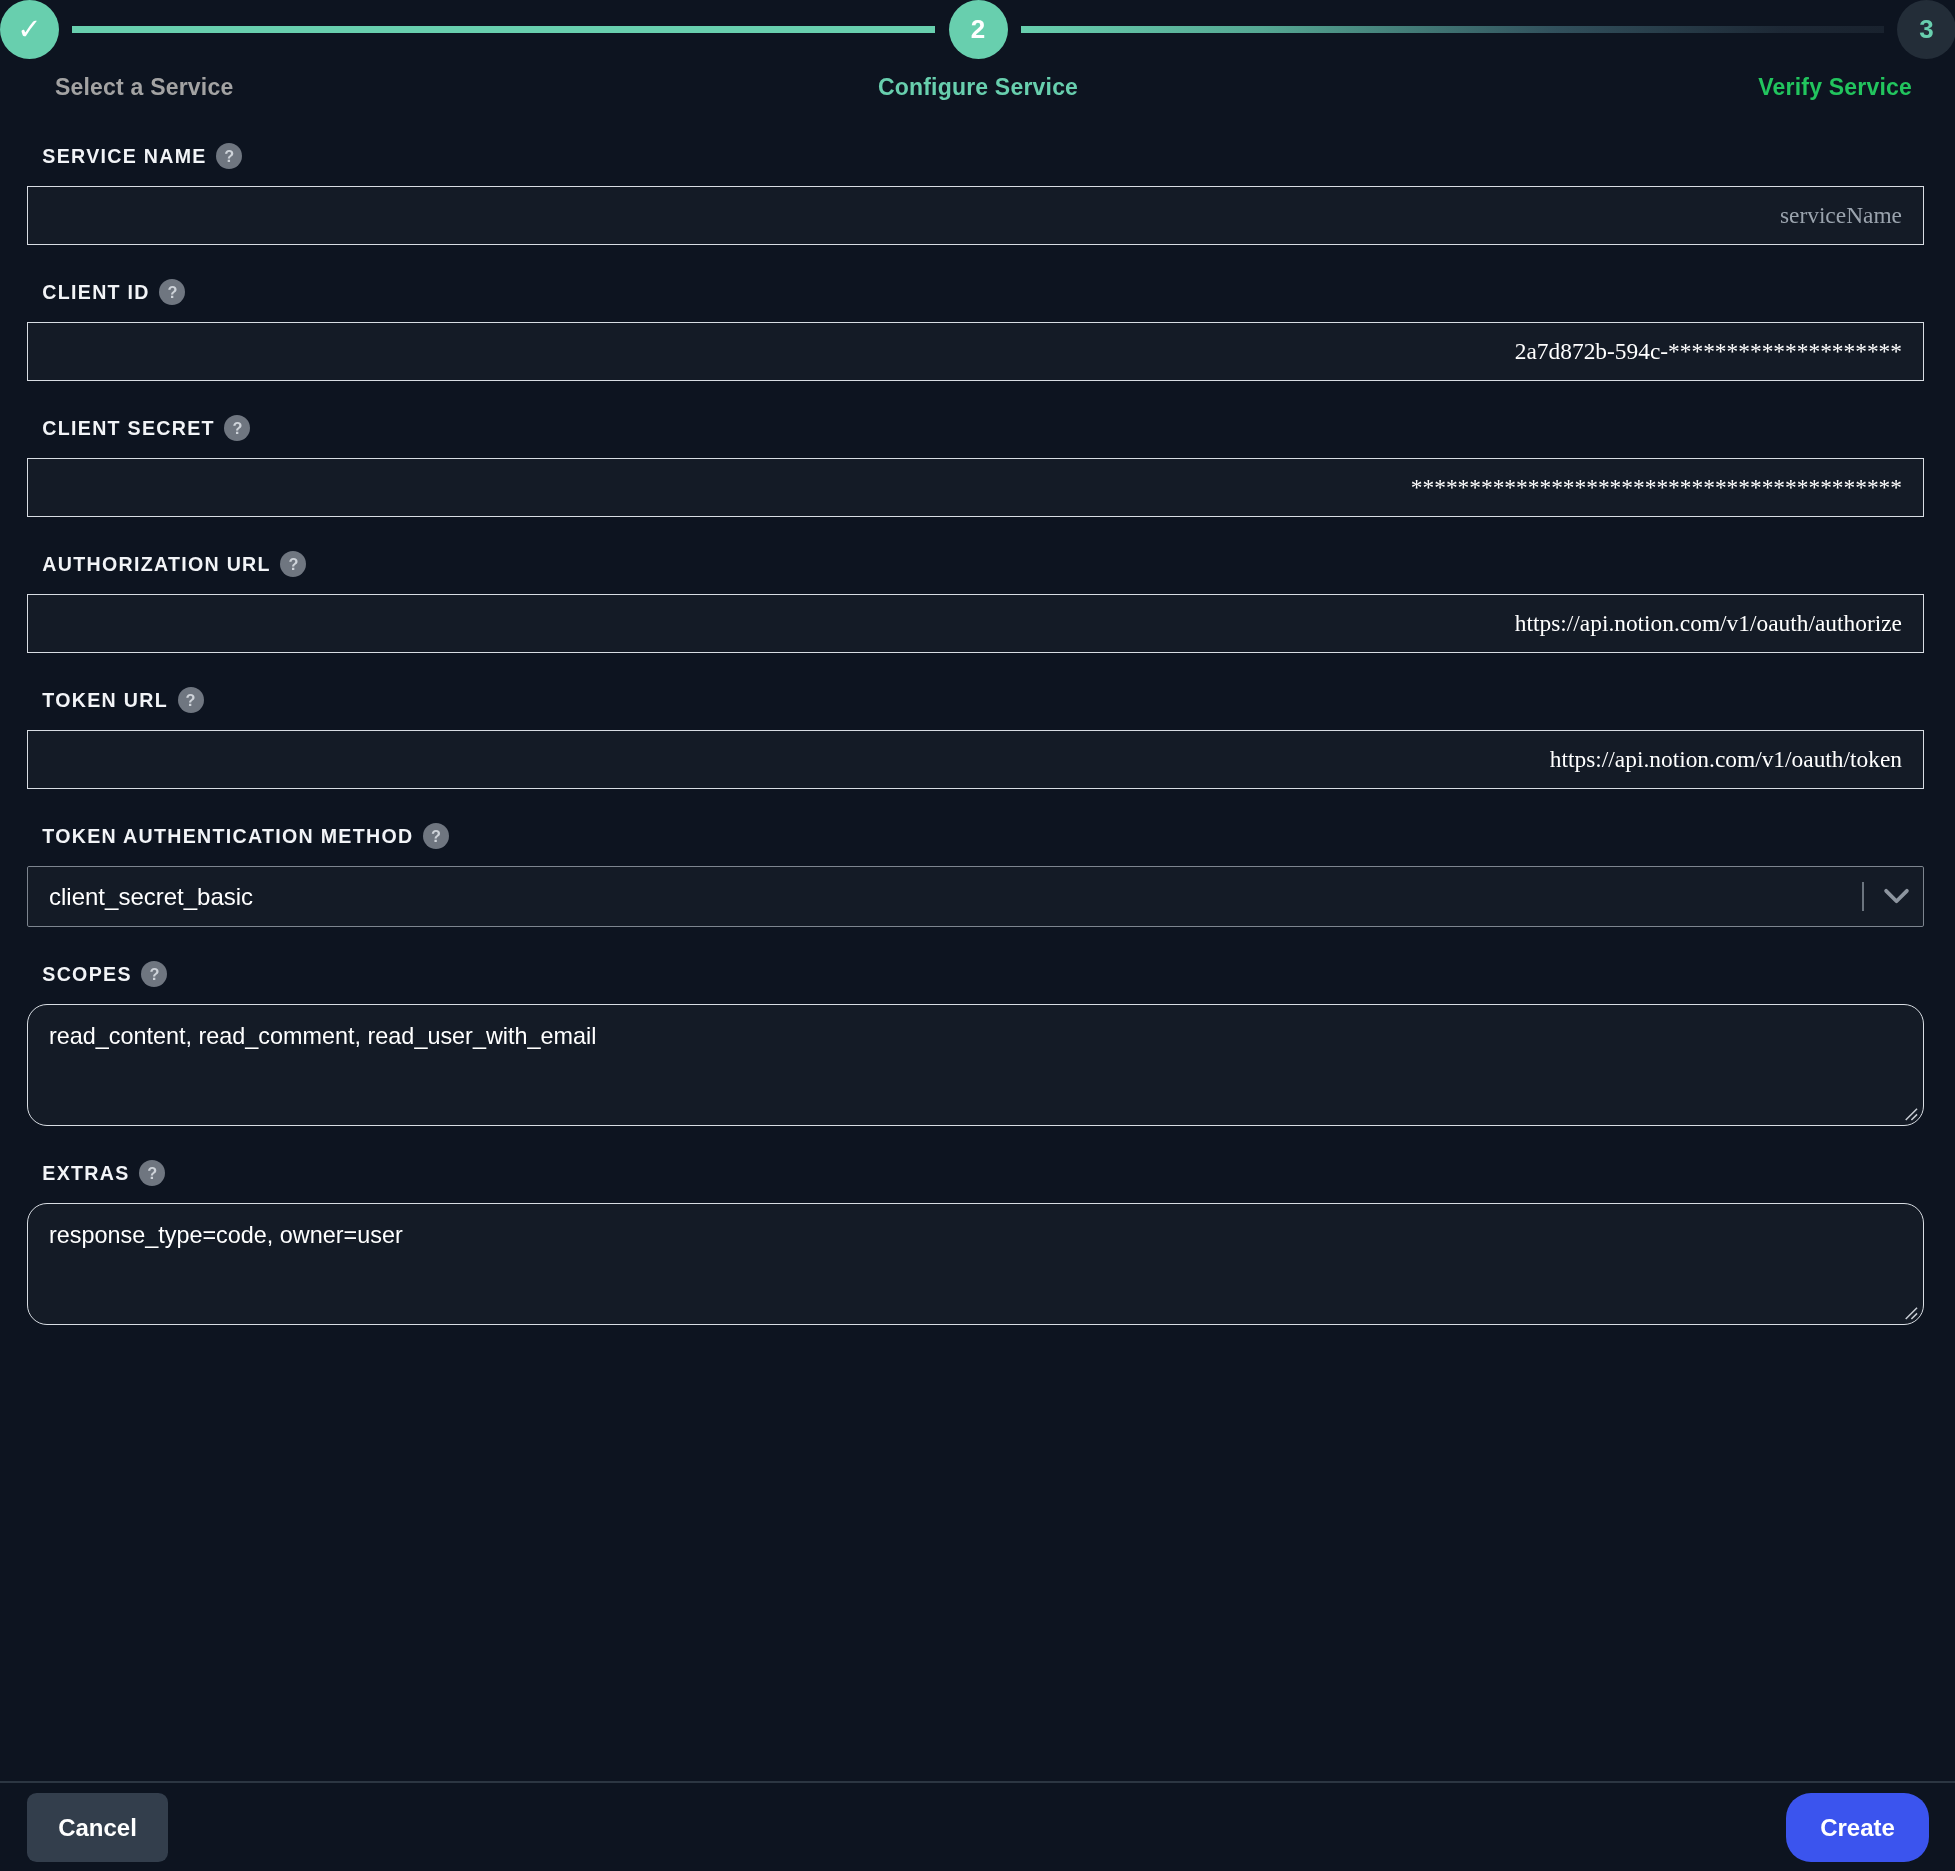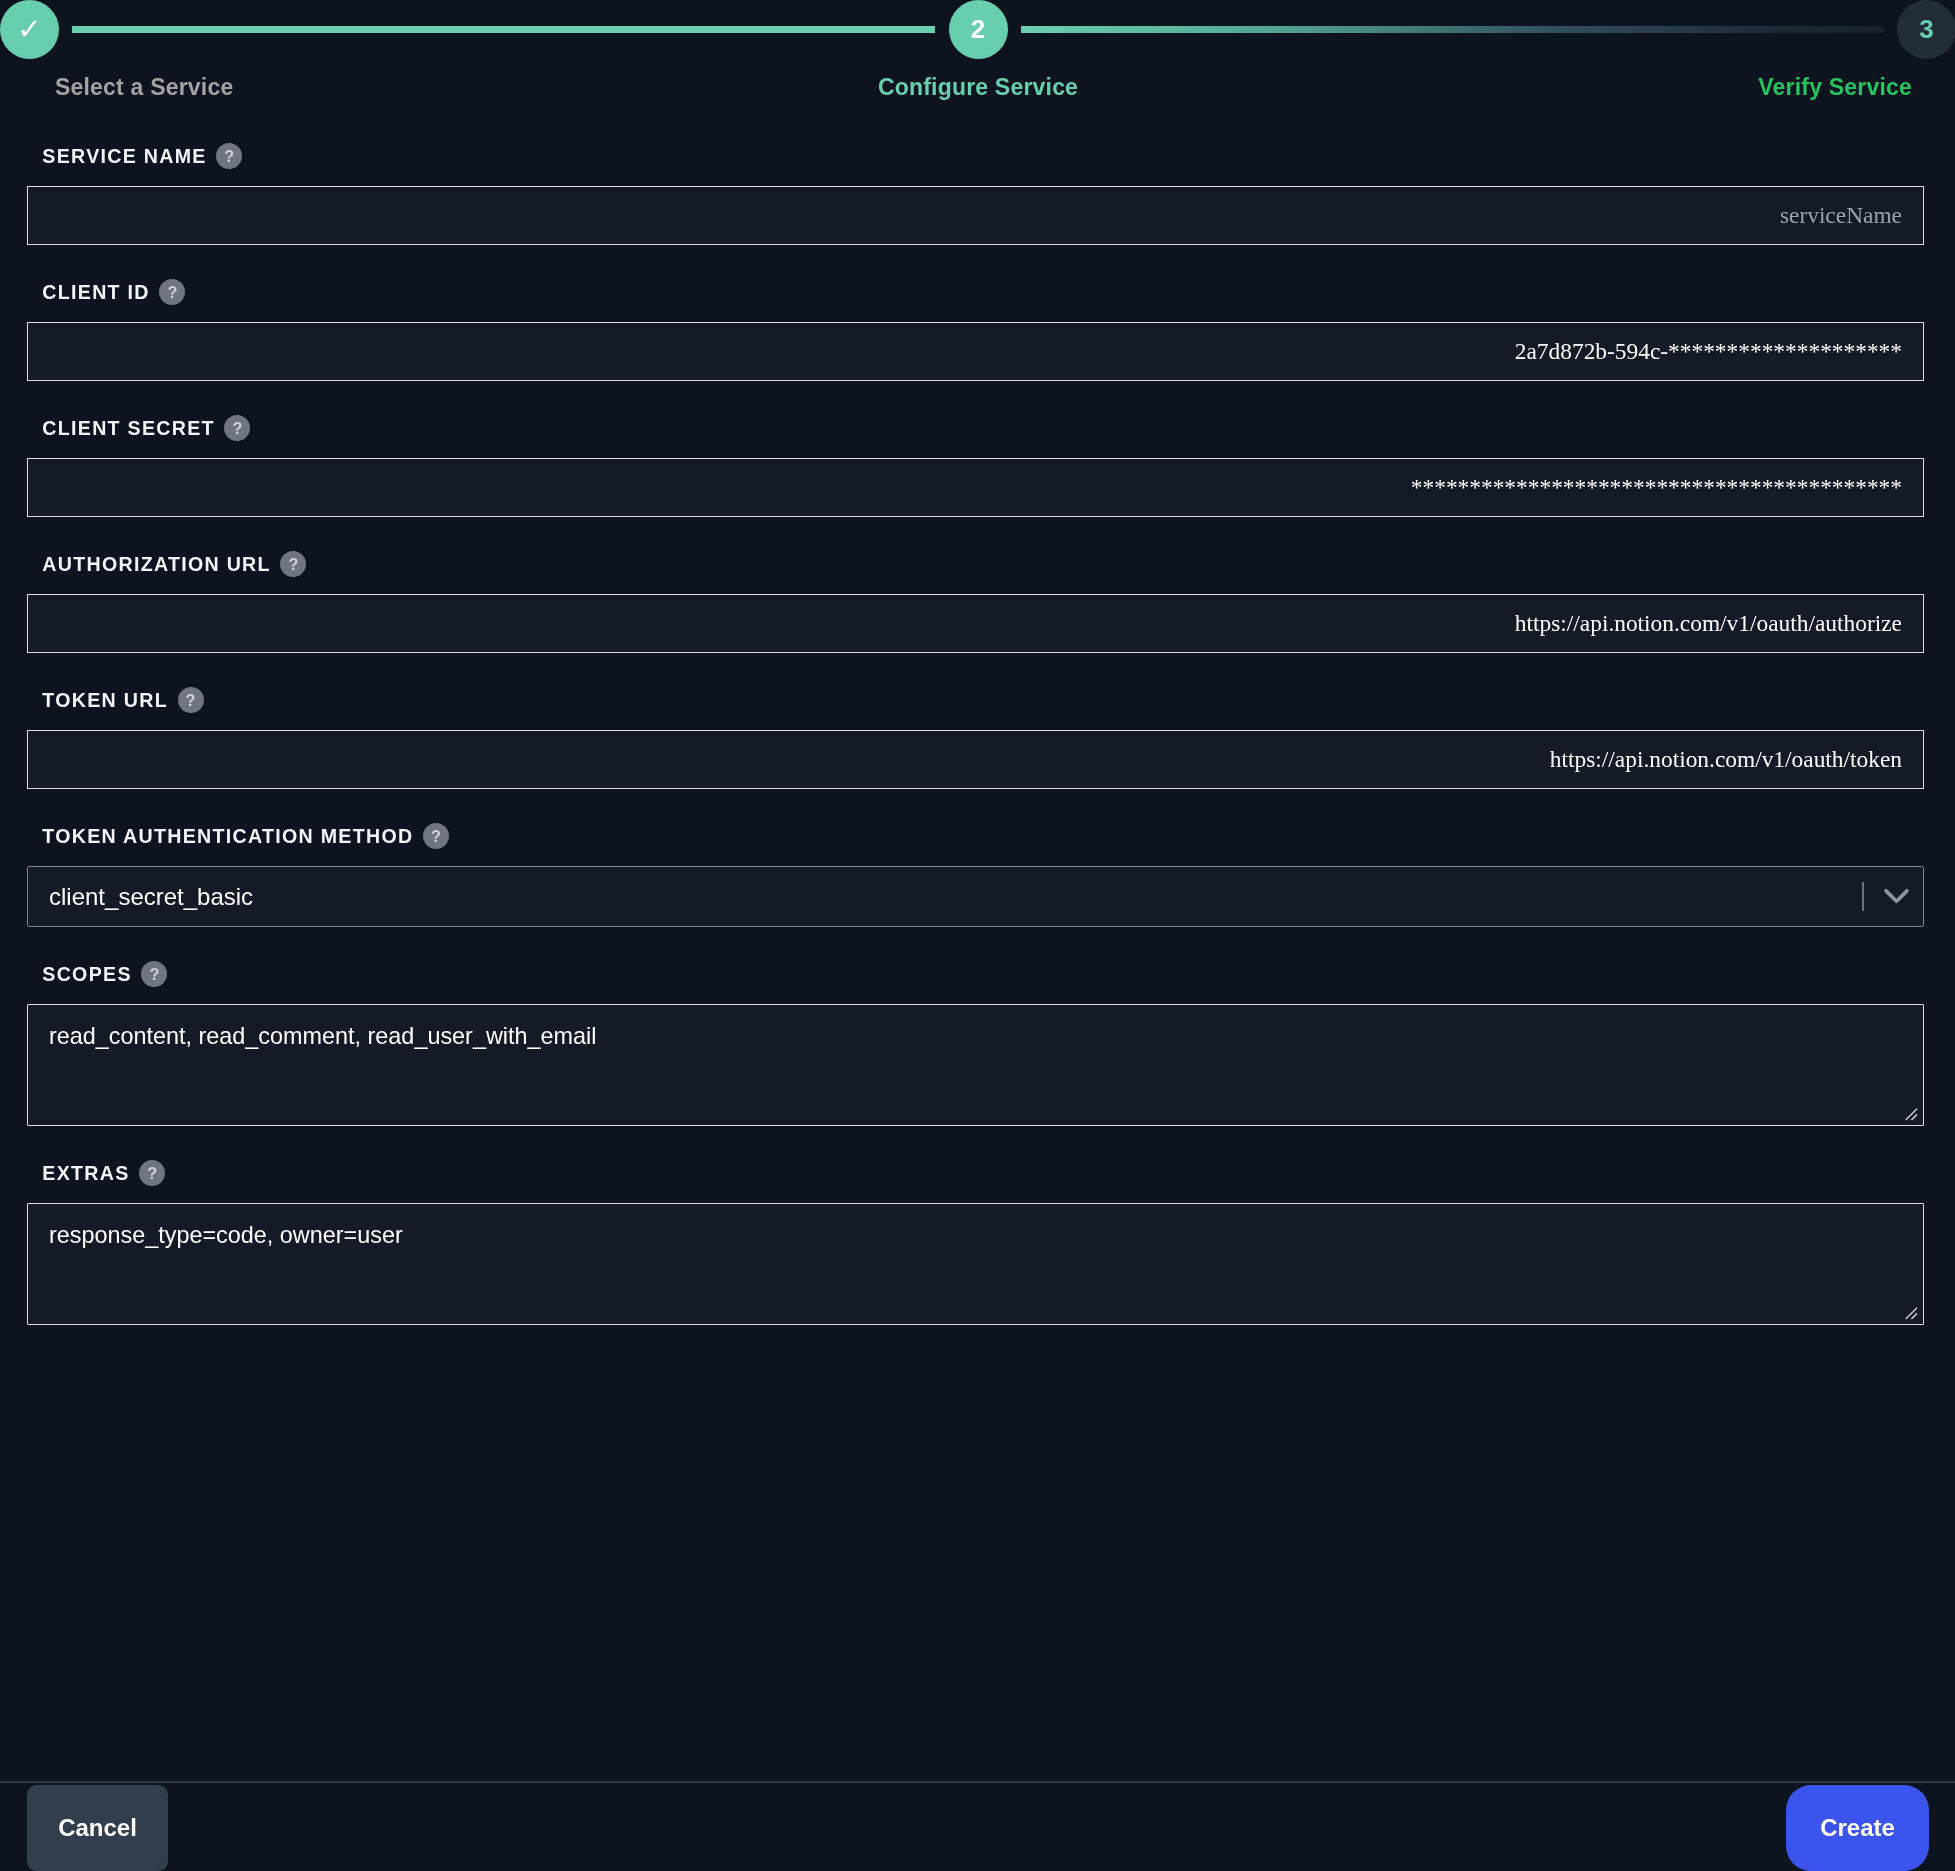--- a/index.html
+++ b/index.html
@@ -154,21 +154,21 @@
   .textarea-box {
     position: relative;
     width: 100%;
   }
   .textarea-input {
     display: block;
     width: 100%;
     height: 122px;
     background: #141b26;
     border: 1.9px solid #d8dde3;
-    border-radius: 1px;
+    border-radius: 20px;
     color: #ffffff;
     font-family: "Liberation Sans", sans-serif;
     font-size: 23.4px;
     line-height: 1.35;
     padding: 15.3px 21px;
     outline: none;
     resize: none;
     overflow: hidden;
   }
   .resize-handle {
@@ -198,21 +198,21 @@
   }
   .btn {
     border: none;
     border-radius: 9.6px;
     font-family: "Liberation Sans", sans-serif;
     font-size: 24px;
     font-weight: 700;
     color: #ffffff;
     cursor: pointer;
     padding: 0 31px;
-    height: 86px;
+    height: 69px;
     line-height: 69px;
   }
   .btn-cancel { background: #333e4c; min-width: 141px; }
   .btn-create { background: #3b54ee; min-width: 143px; border-radius: 25px; }
 </style>
 </head>
 <body>
 
 <div class="stepper">
   <div class="stepper-track">

